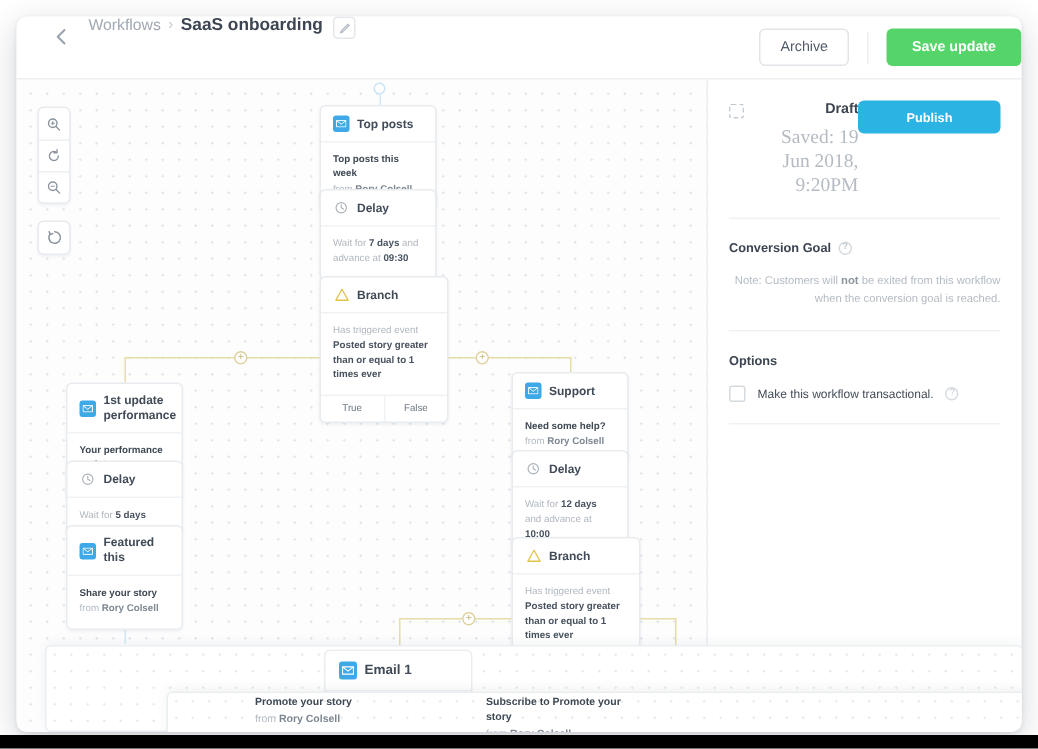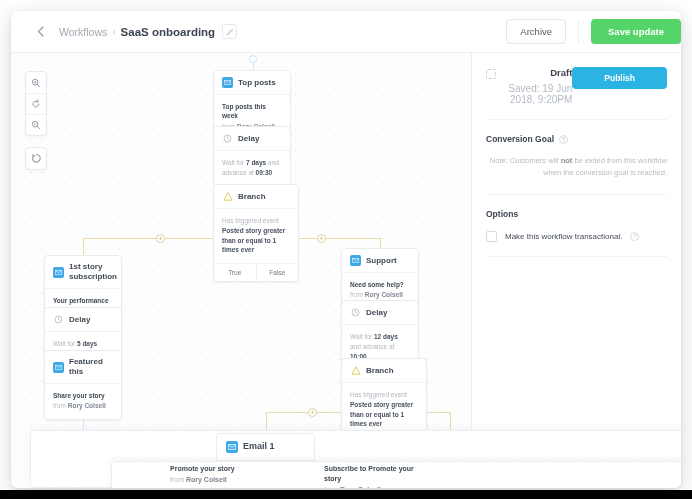--- a/index.html
+++ b/index.html
@@ -17,21 +17,21 @@
     border-radius: 7px;
     box-shadow: 0 6px 22px rgba(40,50,70,0.20), 0 1px 3px rgba(40,50,70,0.10);
     overflow: hidden;
   }
 
   
   .header {
     position: absolute; left: 0; top: 0; width: 670px; height: 42px;
     background: #ffffff;
     border-bottom: 1px solid #eceef1;
-    display: flex; align-items: center;
+    display: flex; 
     z-index: 30;
   }
   .back-btn {
     width: 26px; height: 26px; margin-left: 16px;
     display: flex; align-items: center; justify-content: center;
     color: #9aa3ad; cursor: pointer;
   }
   .crumb-link {
     font-size: 10.5px; color: #a0a8b2; margin-left: 6px;
   }
@@ -151,21 +151,21 @@
     background:#ffffff; padding:0 14px;
     z-index:20;
   }
   .panel-sec { padding:14px 0; border-bottom:1px solid #eff1f3;text-align:right; }
   .draft-row { display:flex; align-items:flex-start; }
   .chk-dash {
     width:10px; height:10px; border:1px dashed #c4cad1; border-radius:2px;
     margin-top:2px; margin-right:7px; flex:none; cursor:pointer;
   }
   .draft-label { font-size:9.5px; font-weight:bold; color:#3b4450; }
-  .saved-text { font-size:10px; color:#b4bbc3; margin-top:5px; }
+  .saved-text { font-size:13px; color:#b4bbc3; margin-top:5px;font-family:Liberation Serif, serif; }
   .btn-publish {
     margin-left:auto; background:#2bb3e3; color:#fff; border:none;
     border-radius:4px; font-size:8.5px; font-weight:bold;
     padding:6px 32px; cursor:pointer;
   }
   .sec-title { font-size:8.5px; font-weight:bold; color:#3b4450;
                display:flex; align-items:center; gap:5px; }
   .help-dot {
     width:9px; height:9px; border-radius:50%;
     border:1px solid #d6dbe0; color:#c3c9d0;
@@ -370,21 +370,21 @@
       </div>
     </div>
 
     <div class="node" style="left:33px; top:202px; width:78px;">
       <div class="node-head">
         <div class="node-ico ico-mail">
           <svg width="7" height="5" viewBox="0 0 10 7">
               <path d="M0.5 0.5 H9.5 V6.5 H0.5 Z M0.5 0.5 L5 4 L9.5 0.5" fill="none" stroke="#fff" stroke-width="0.9"></path>
             </svg>
         </div>
-        <div class="node-title">1st story subscription</div>
+        <div class="node-title">1st update performance</div>
       </div>
       <div class="node-body">
         <div class="node-line1">Your performance update</div>
         <div class="node-line2"><span>from </span><b>Rory Colsell</b></div>
       </div>
     </div>
 
     <div class="node" style="left:330px; top:195px; width:78px;">
       <div class="node-head">
         <div class="node-ico ico-mail">

